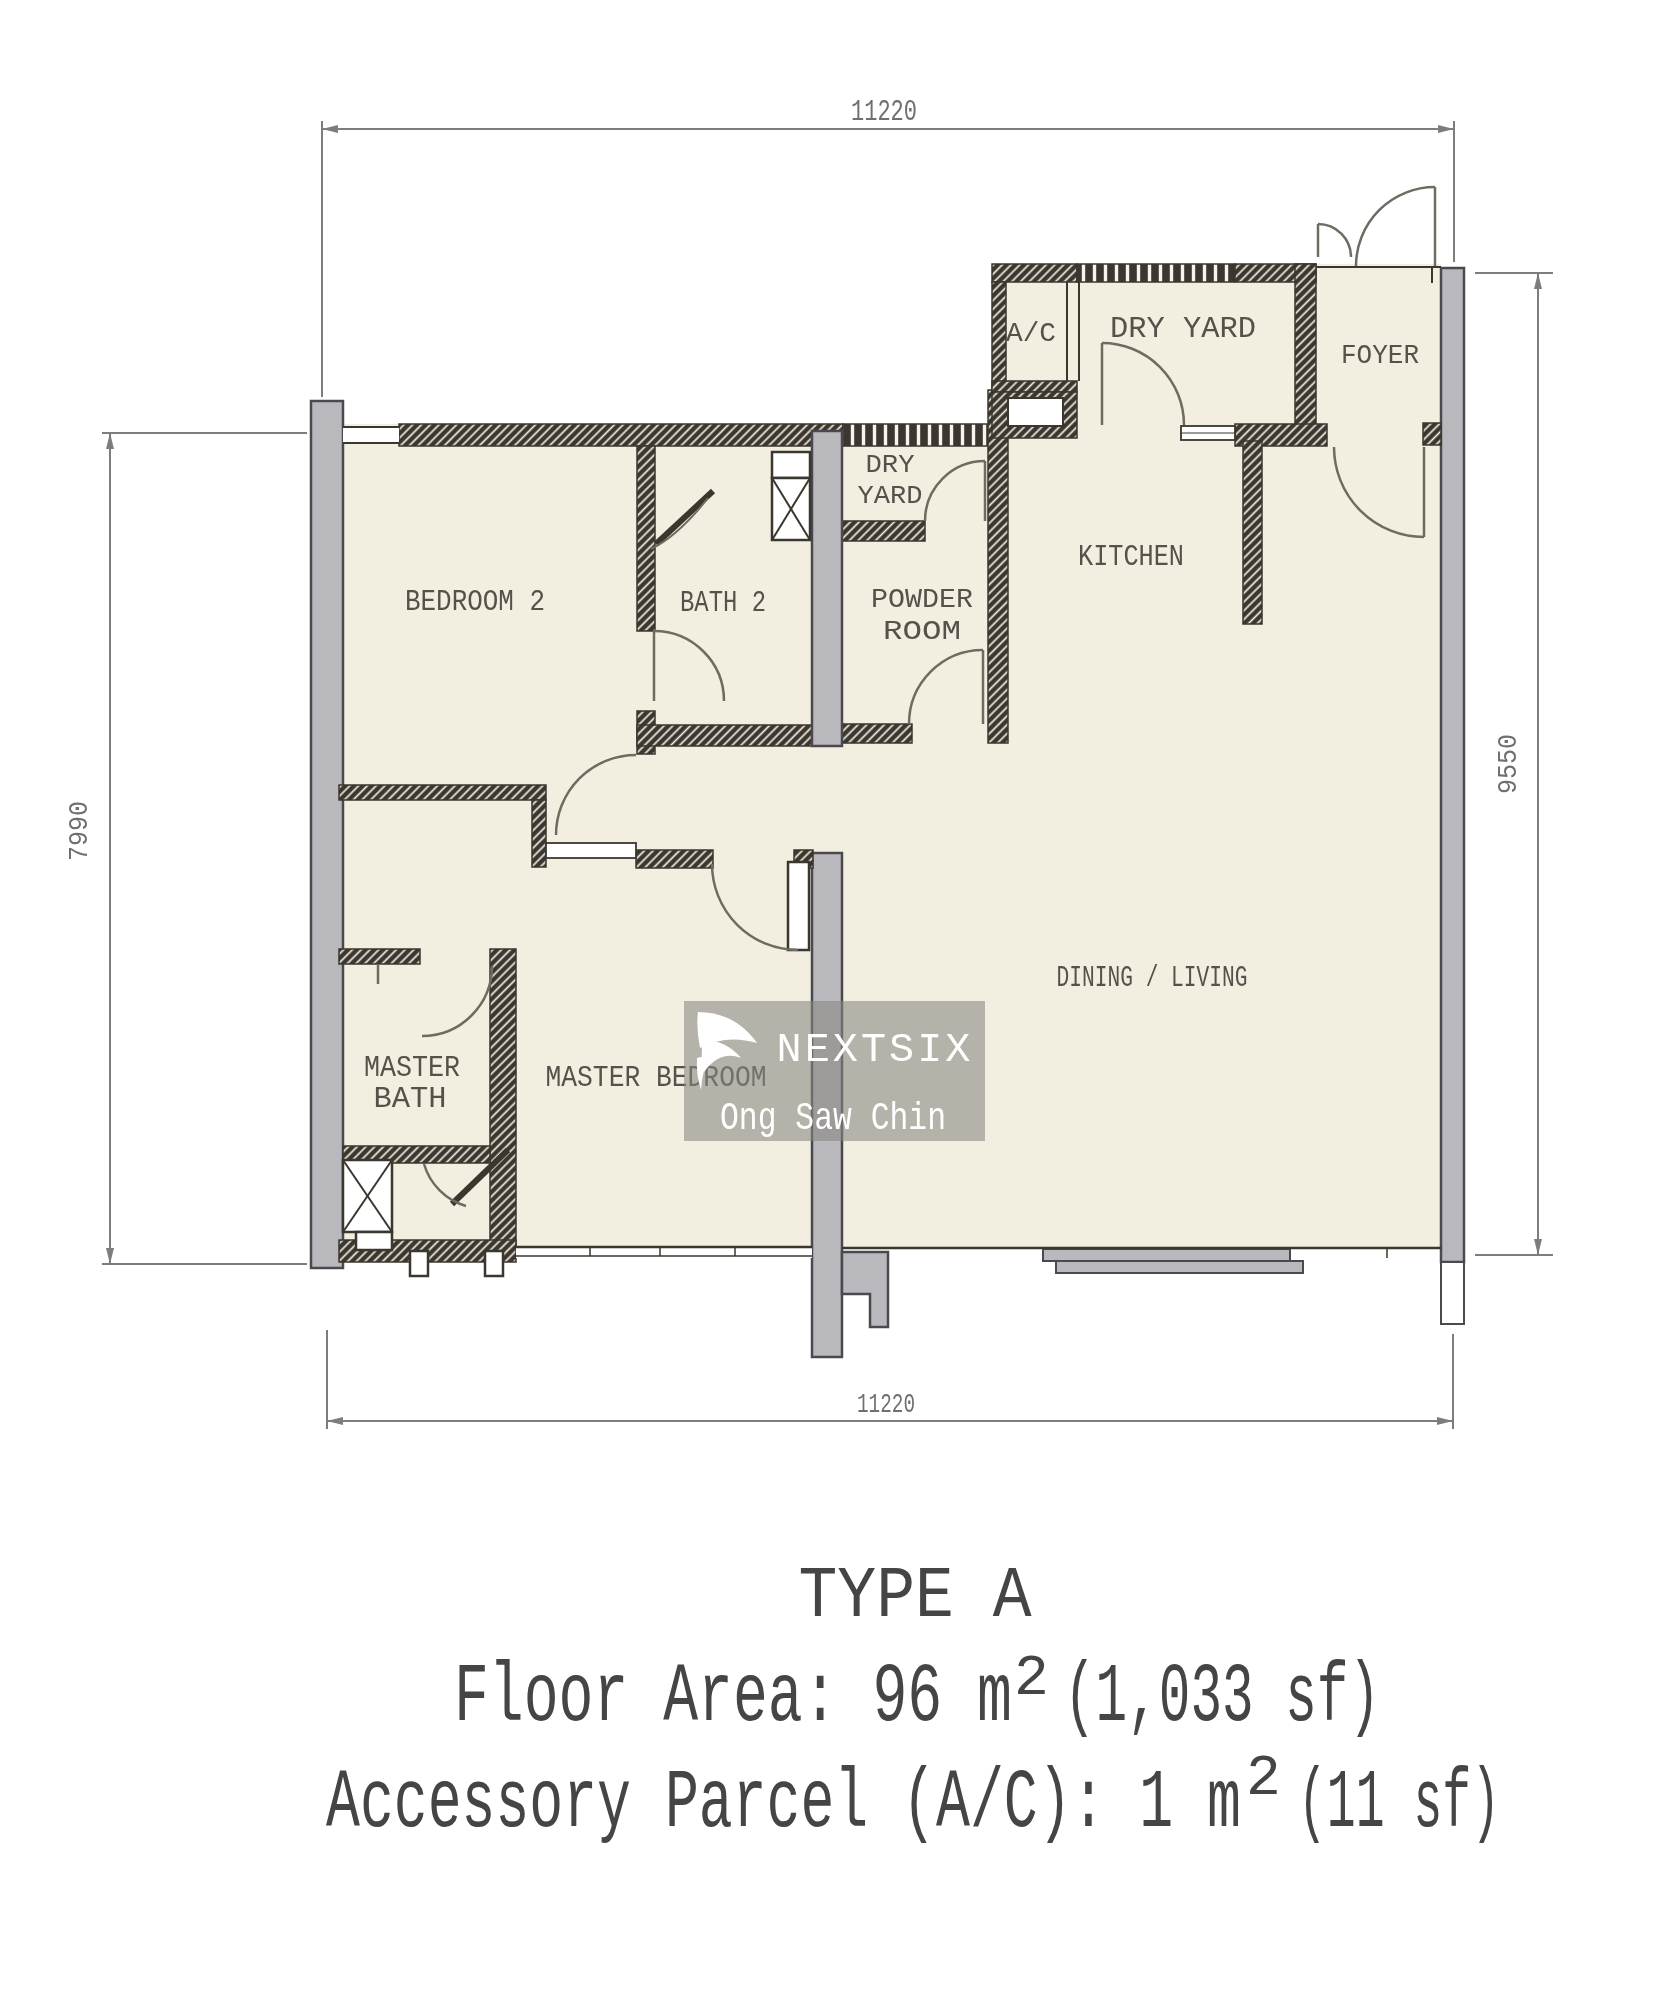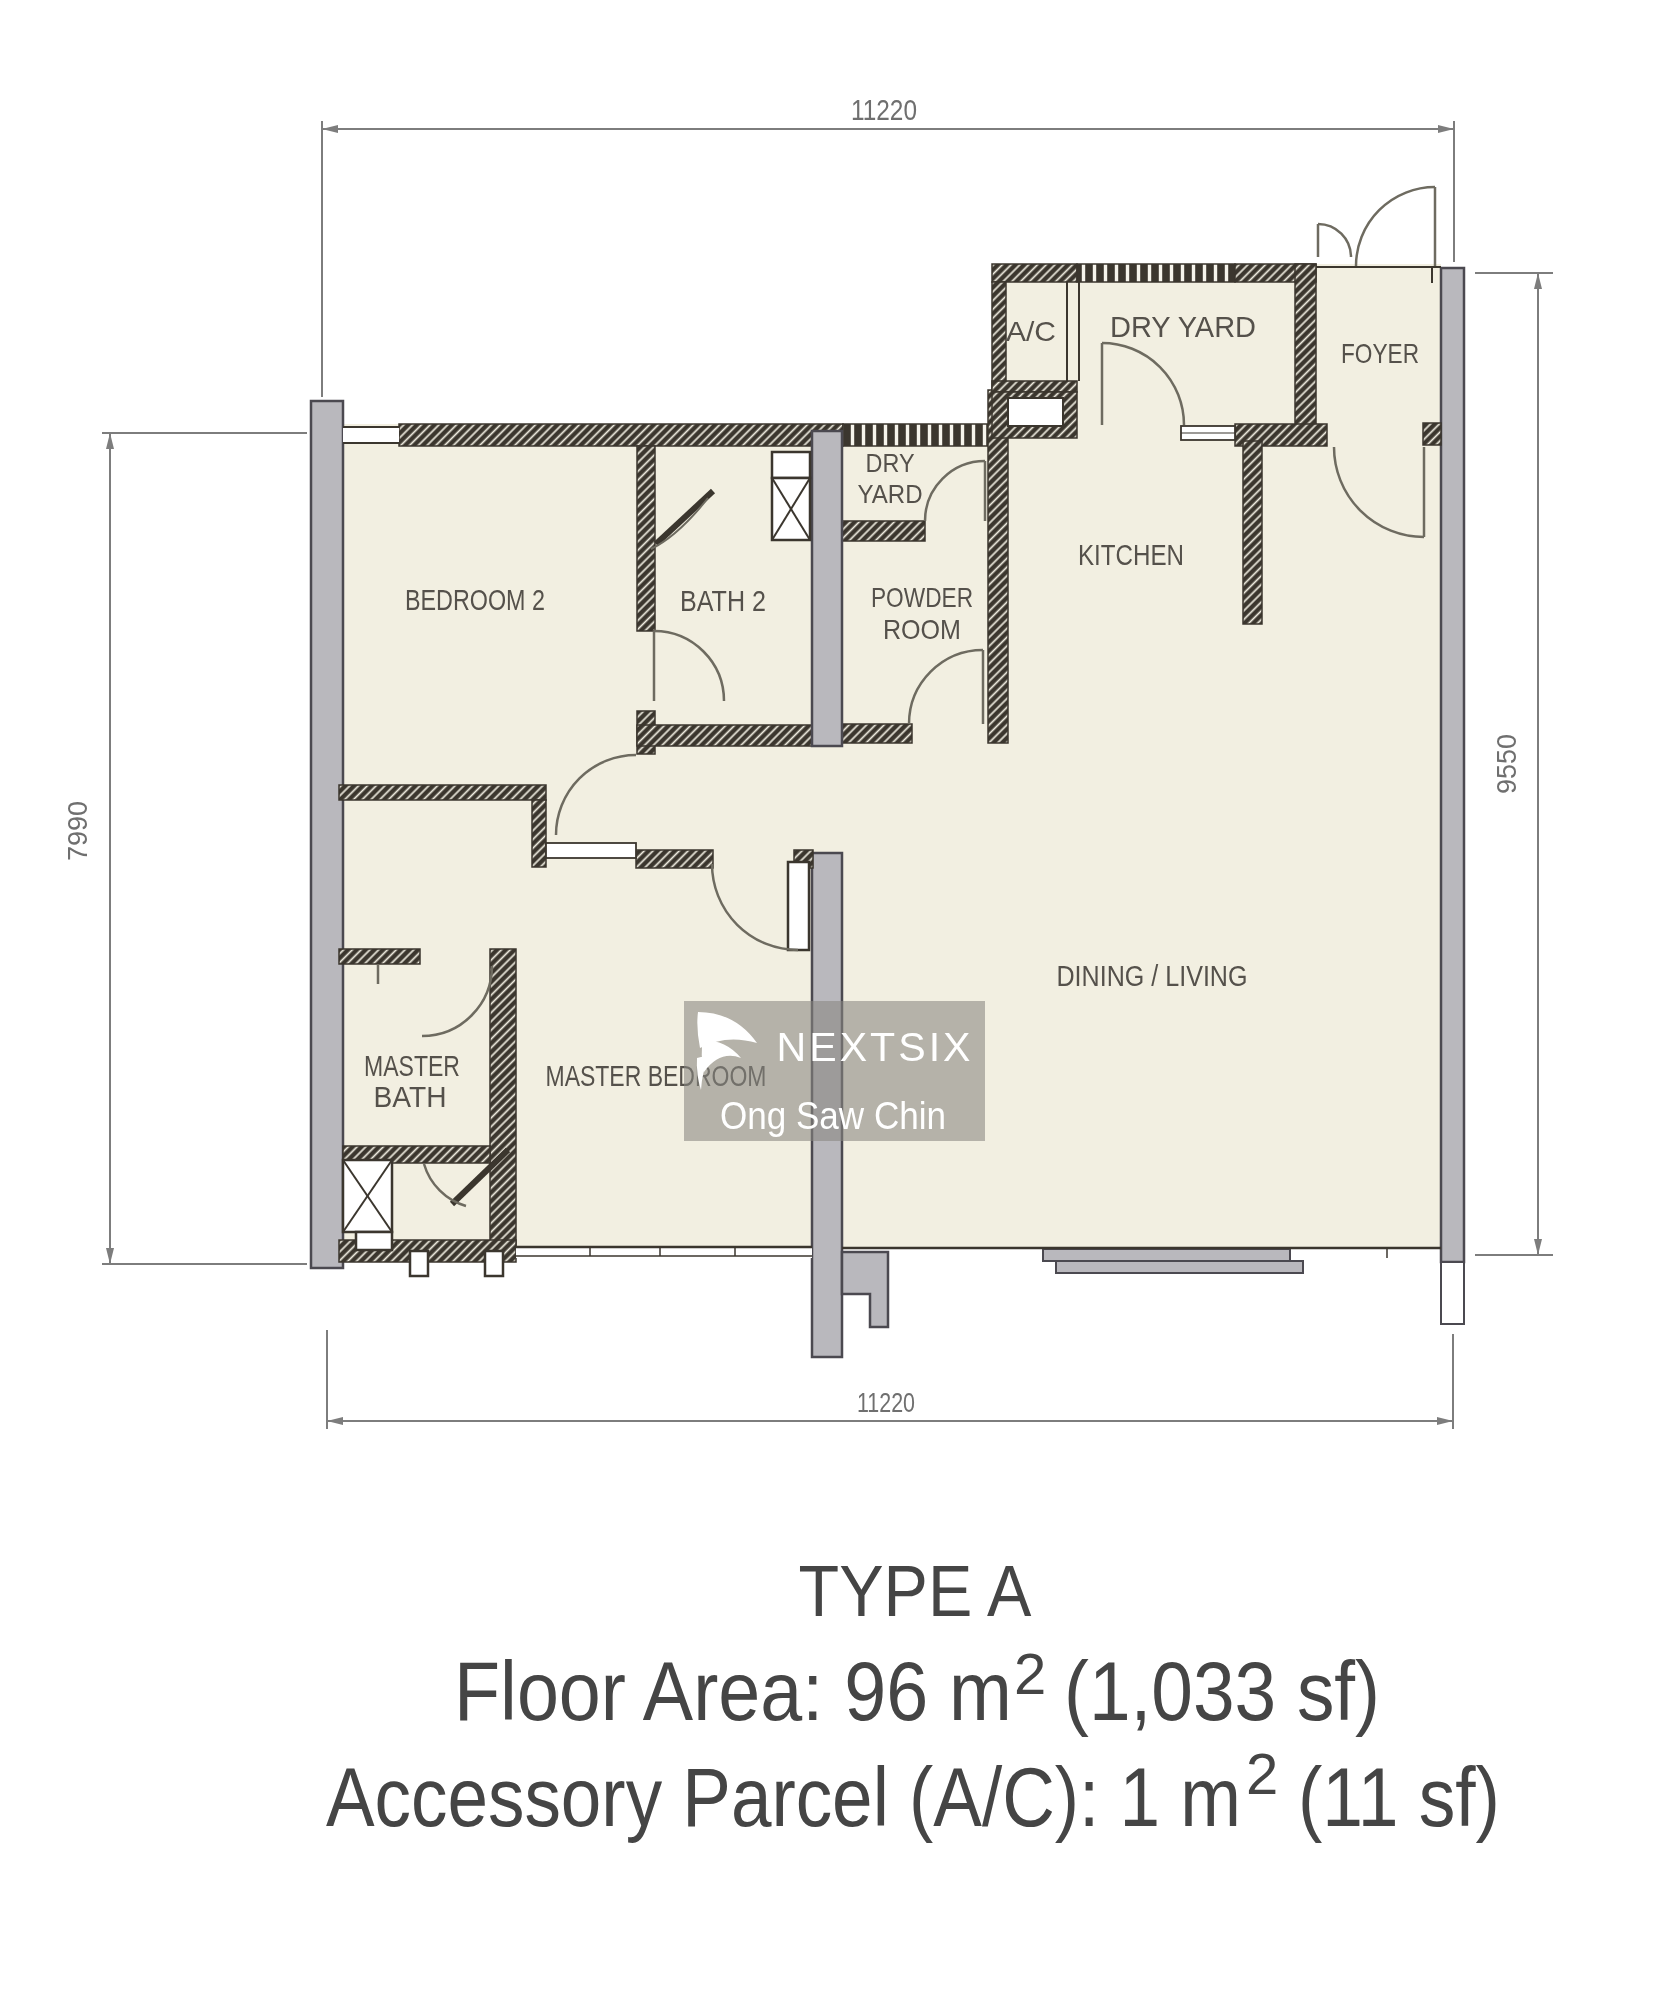--- a/index.html
+++ b/index.html
@@ -1,15 +1,15 @@
 <!DOCTYPE html>
 <html><head><meta charset="utf-8">
 <style>
 html,body{margin:0;padding:0;background:#ffffff;width:1668px;height:2000px;overflow:hidden;}
-#page{position:relative;width:1668px;height:2000px;font-family:Liberation Sans, sans-serif;}
+#page{position:relative;width:1668px;height:2000px;font-family:Liberation Mono, monospace;}
 svg{position:absolute;left:0;top:0;}
 </style></head><body>
 <div id="page">
 <svg width="1668" height="2000" viewBox="0 0 1668 2000">
 <defs>
 <pattern id="h" width="6.2" height="6.2" patternUnits="userSpaceOnUse" patternTransform="rotate(-45)">
   <rect width="6.2" height="6.2" fill="#3b362e"></rect>
           <rect y="2.3" width="6.2" height="1.7" fill="#efece0"></rect>
 </pattern>
 <pattern id="v" width="11" height="22" patternUnits="userSpaceOnUse">

